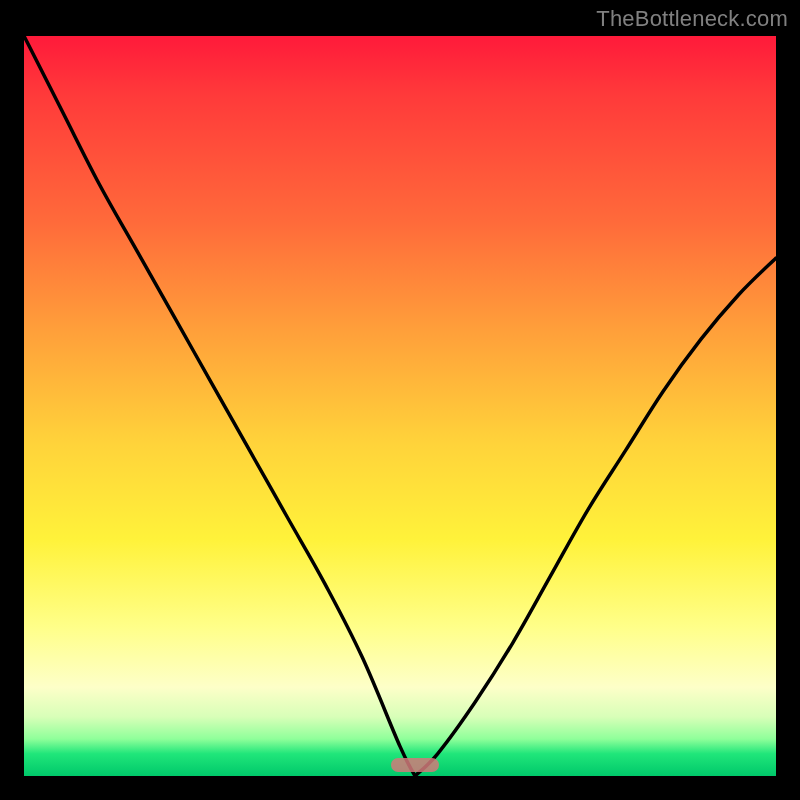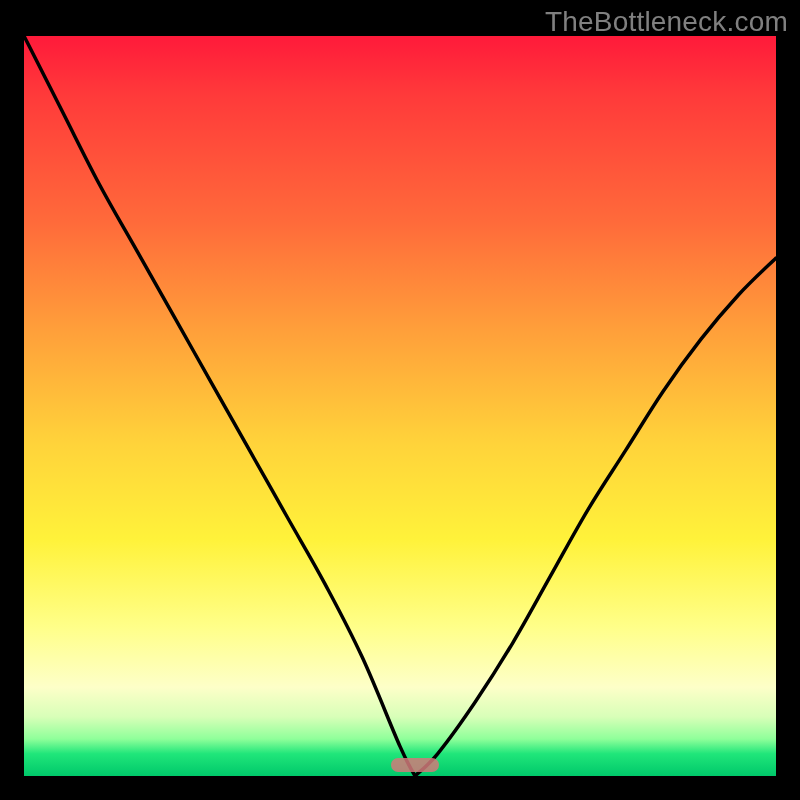--- a/index.html
+++ b/index.html
@@ -39,21 +39,21 @@
       #8fff9a 95%,
       #20e67a 97%,
       #00c86a 100%
     );
   }
   .watermark {
     position: absolute;
     top: 6px;
     right: 12px;
     color: #808080;
-    font-size: 28px;
+    font-size: 22px;
     font-weight: 400;
     letter-spacing: 0.2px;
     user-select: none;
     margin-left: 44px;
   }
   svg.curve {
     position: absolute;
     left: 0;
     top: 0;
     width: 752px;

